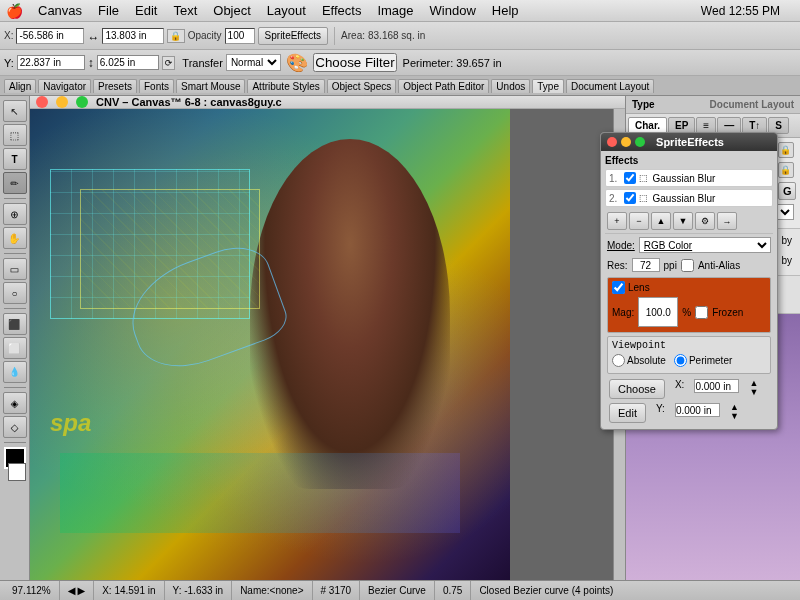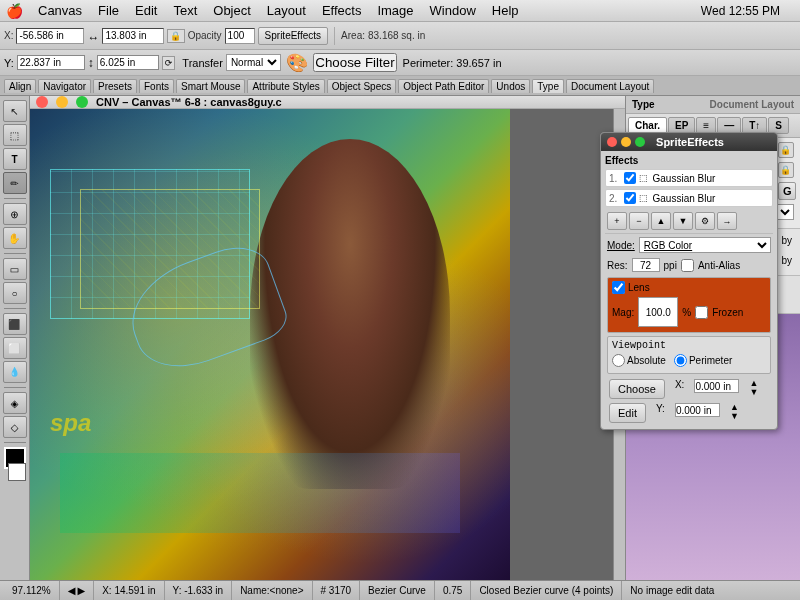--- a/index.html
+++ b/index.html
@@ -511,16 +511,13 @@
   </div>
   <div class="status-item">
     <span>Bezier Curve</span>
   </div>
   <div class="status-item">
     <span>0.75</span>
   </div>
   <div class="status-item">
     <span>Closed Bezier curve (4 points)</span>
   </div>
-  <div class="status-item">
-    <span>No image edit data</span>
-  </div>
 </div>
 
 </body></html>

